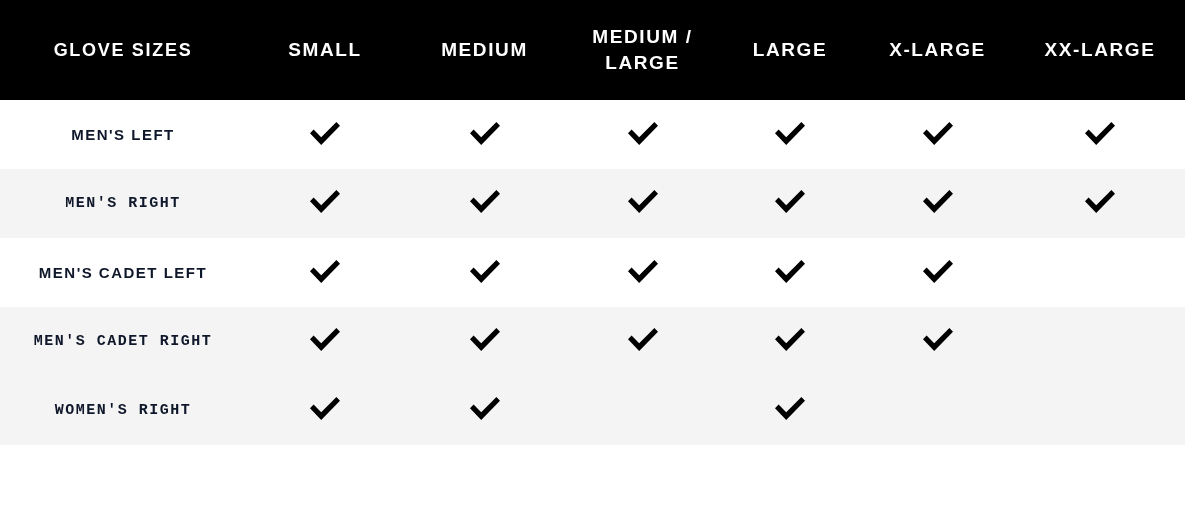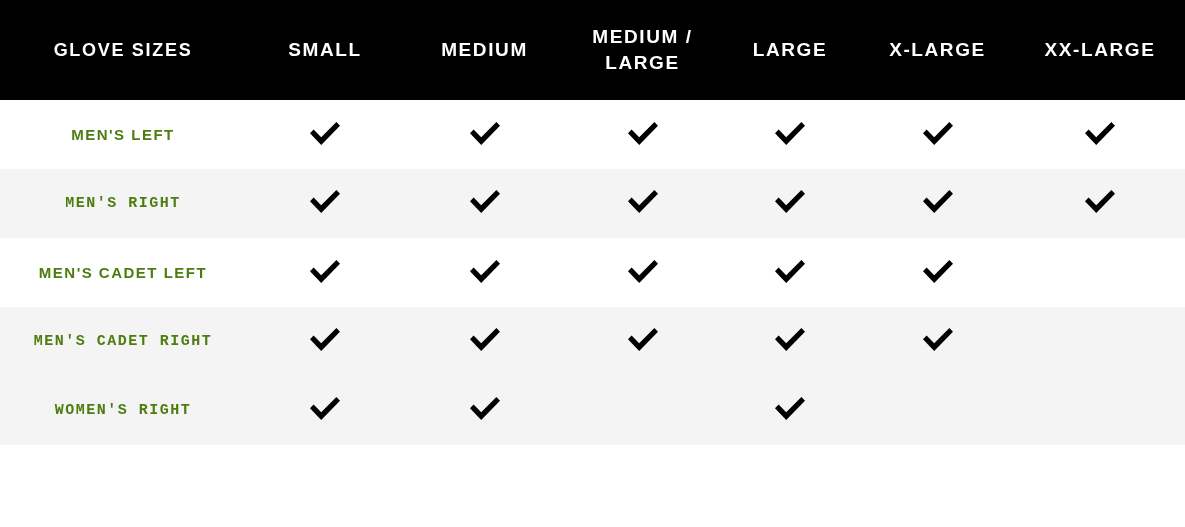--- a/index.html
+++ b/index.html
@@ -49,21 +49,21 @@
     height: 69px;
   }
   tbody tr.odd {
     background: #ffffff;
   }
   tbody tr.even {
     background: #f4f4f4;
     font-family: Liberation Mono, monospace;
   }
   tbody td.row-label {
-    color: #4d7c0f;
+    color: #0f172a;
     font-size: 15px;
     font-weight: bold;
     letter-spacing: 1.5px;
     text-transform: uppercase;
     padding: 0 8px;
   }
   tbody td.cell {
     position: relative;
   }
   .check {

